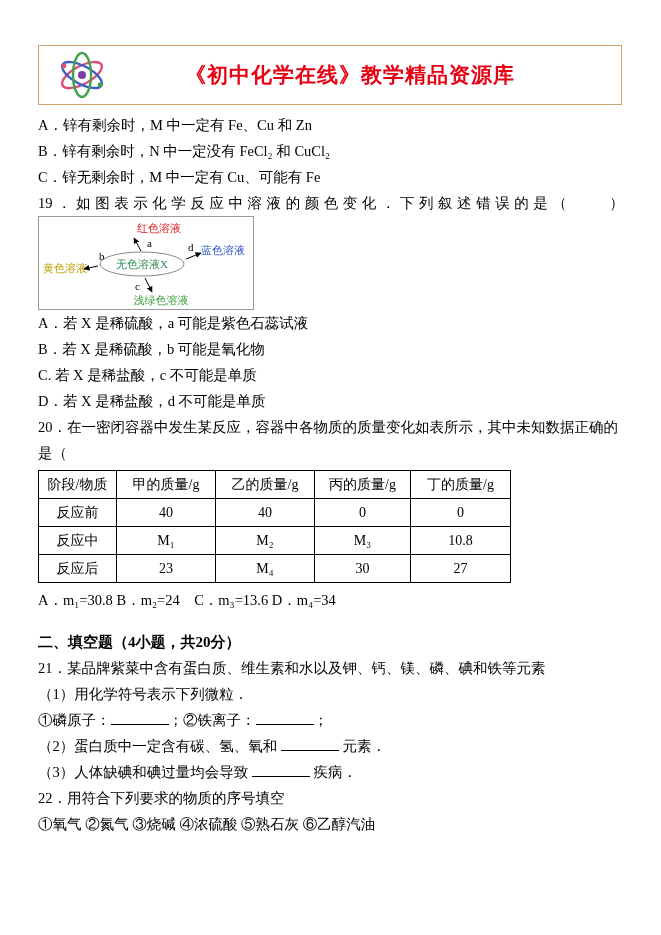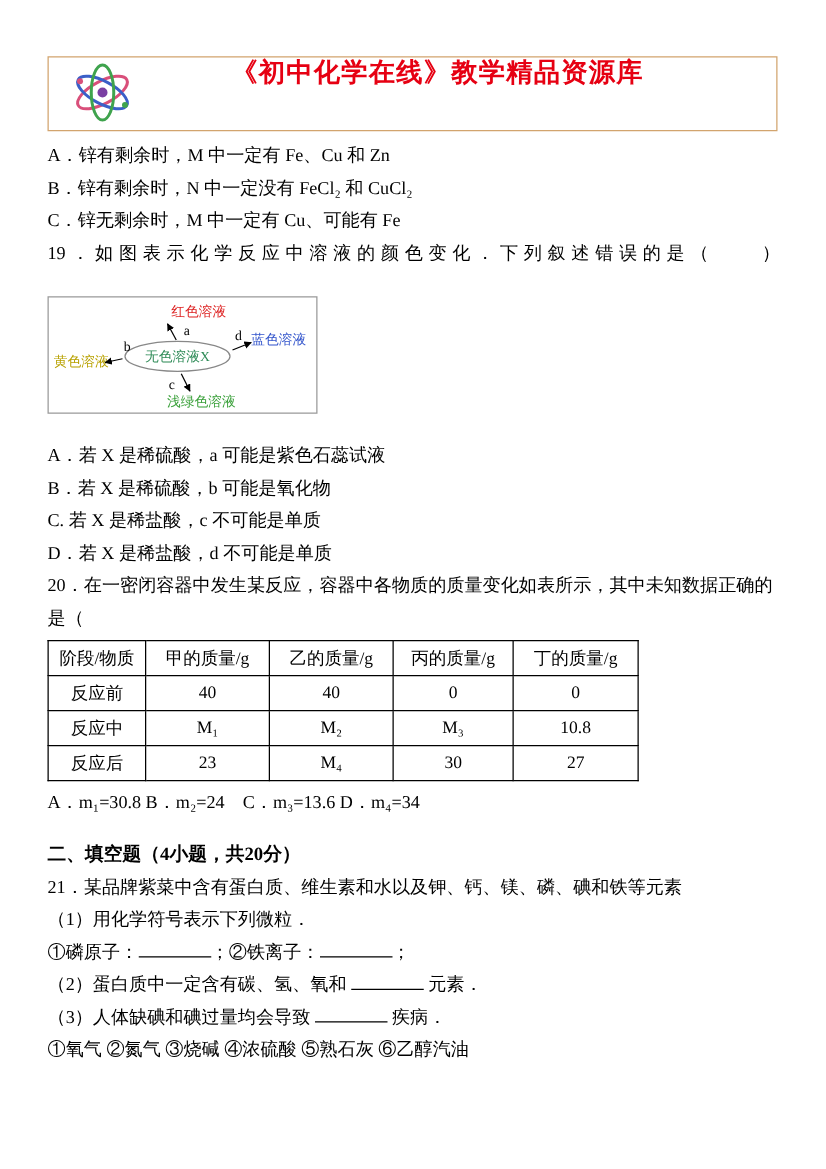--- a/index.html
+++ b/index.html
@@ -13,20 +13,21 @@
     color: #000000;
     overflow: hidden;
   }
   
   .banner {
     position: absolute;
     left: 38px; top: 45px;
     width: 584px; height: 60px;
     border: 1px solid #d2a46e;
     display: flex;
+    align-items: center;
   }
   .logo-wrap {
     width: 86px; height: 56px;
     display: flex; align-items: center; justify-content: center;
     flex: 0 0 auto;
   }
   .banner-text { flex: 1; text-align: center; padding-right: 46px; }
   .banner-title {
     color: #e60012;
     font-weight: bold;
@@ -52,21 +53,21 @@
   .section-heading {
     margin: 16px 0 0 0;
     font-weight: bold;
     font-size: 15px;
     line-height: 26px;
   }
   
   .diagram-box {
     width: 216px; height: 94px;
     border: 1px solid #999999;
-    margin: 21px 0;
+    margin: 0 0;
   }
   .diagram-box svg { display: block; }
   
   .qtable { border-collapse: collapse; margin: 4px 0; table-layout: fixed; }
   .qtable td {
     border: 1px solid #000000;
     text-align: center;
     font-size: 14px;
     height: 28px;
     padding: 0 6px;
@@ -191,16 +192,17 @@
     <p class="line">A．m₁=30.8 B．m₂=24　C．m₃=13.6 D．m₄=34</p>
 
     <p class="section-heading">二、填空题（4小题，共20分）</p>
 
     <p class="line">21．某品牌紫菜中含有蛋白质、维生素和水以及钾、钙、镁、磷、碘和铁等元素</p>
     <p class="line">（1）用化学符号表示下列微粒．</p>
     <p class="line"><span>①磷原子：</span><span class="blank"></span><span>；②铁离子：</span><span class="blank"></span><span>；</span></p>
     <p class="line"><span>（2）蛋白质中一定含有碳、氢、氧和 </span><span class="blank"></span><span> 元素．</span></p>
     <p class="line"><span>（3）人体缺碘和碘过量均会导致 </span><span class="blank"></span><span> 疾病．</span></p>
 
+    <p class="line">22．用符合下列要求的物质的序号填空</p>
     <p class="line">①氧气 ②氮气 ③烧碱 ④浓硫酸 ⑤熟石灰 ⑥乙醇汽油</p>
 
   </main>
 </div>
 
 </body></html>

